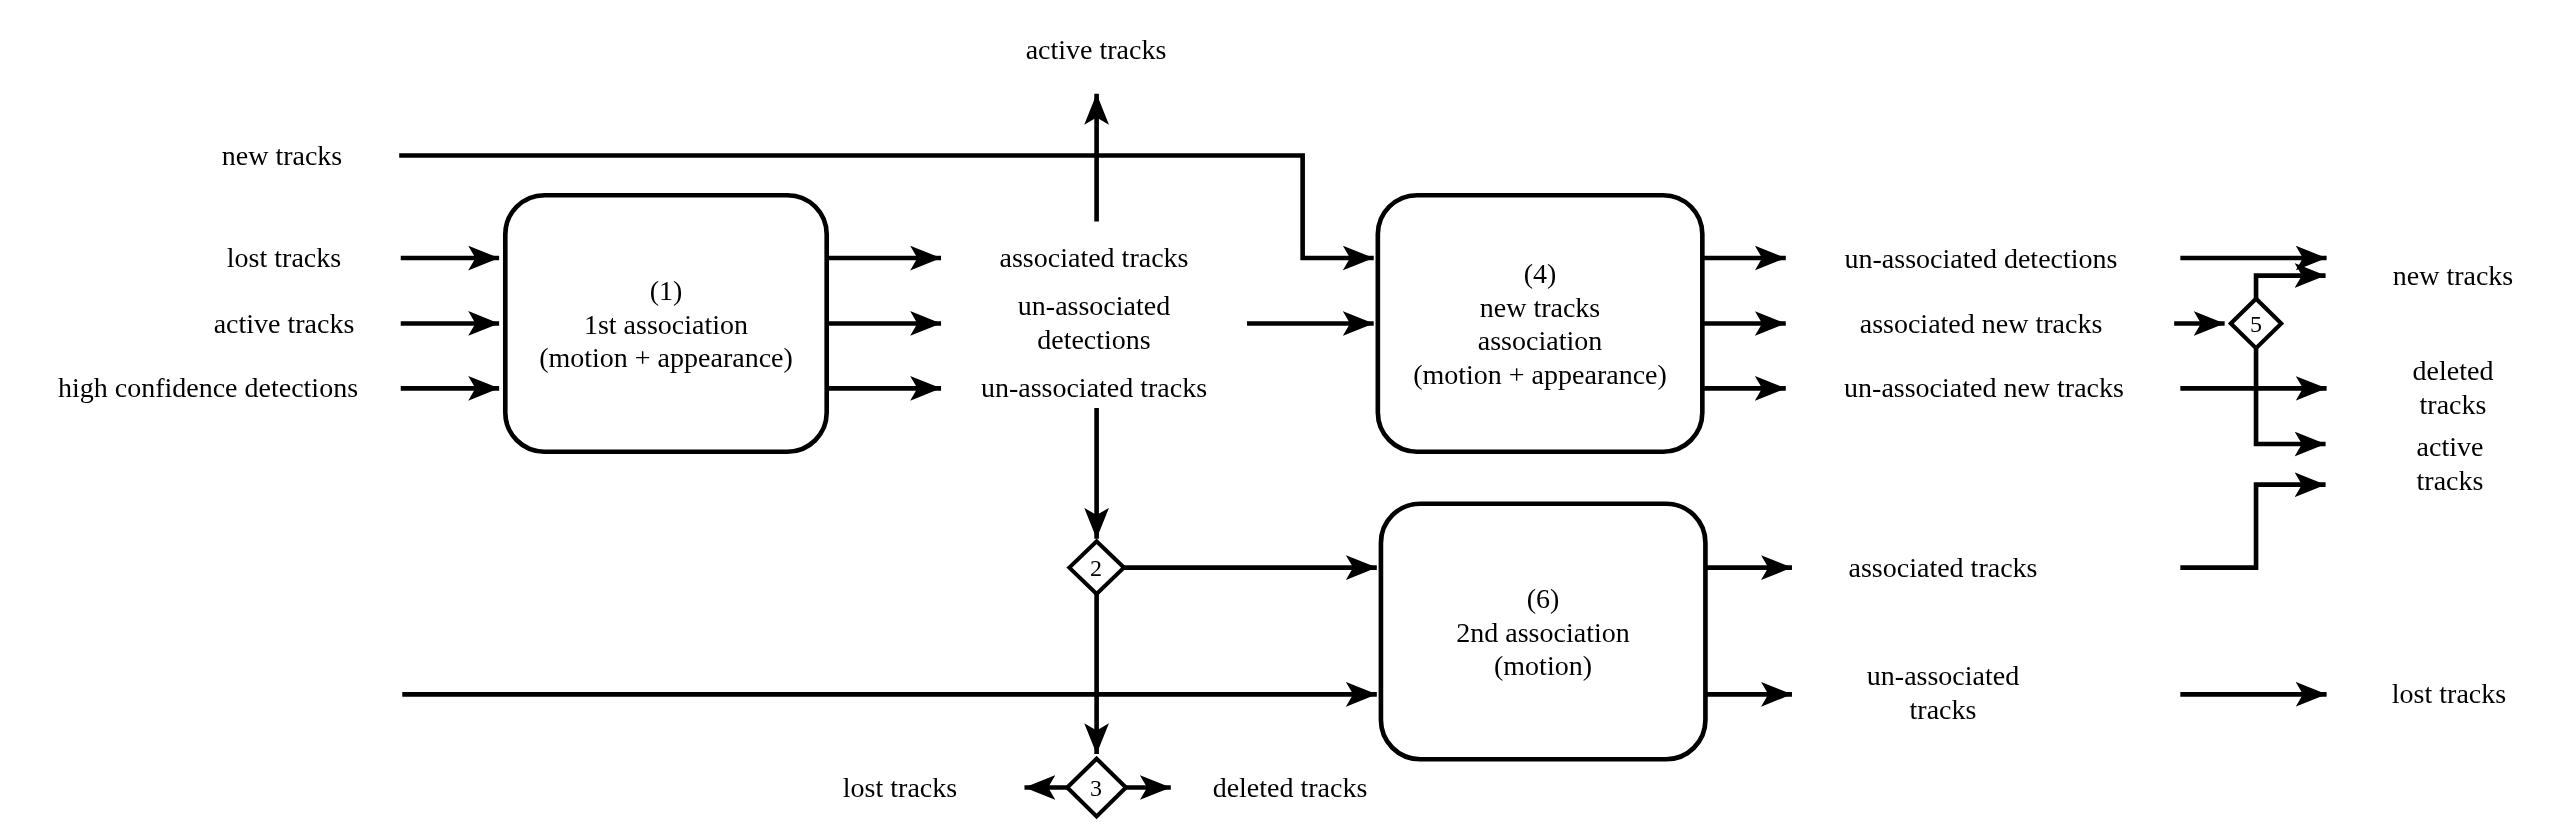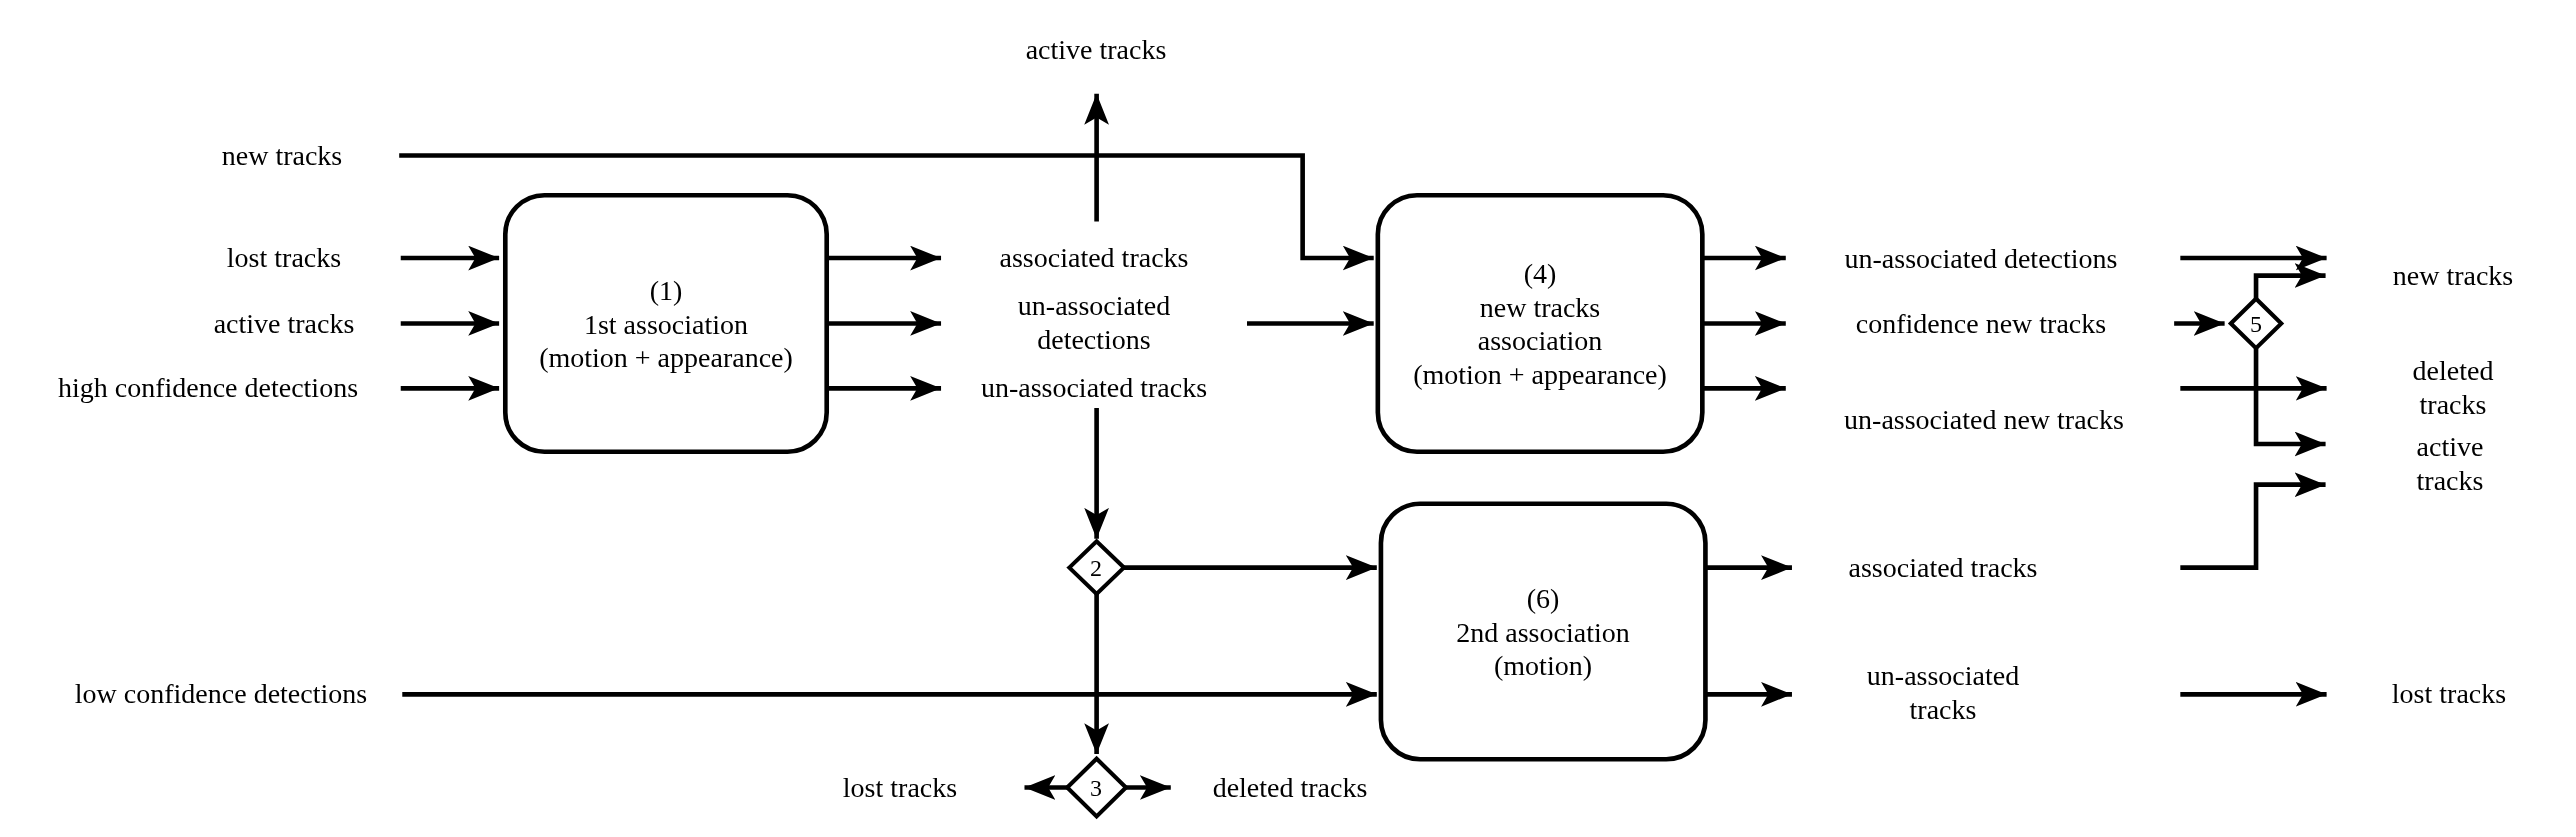--- a/index.html
+++ b/index.html
@@ -111,40 +111,39 @@
   <div class="lbl" style="left:1094px; top:323px;">un-associated
 detections</div>
   <div class="lbl" style="left:1094px; top:388px;">un-associated tracks</div>
 
   <div class="lbl" style="left:1540px; top:324px;">(4)
 new tracks
 association
 (motion + appearance)</div>
 
   <div class="lbl" style="left:1981px; top:259px;">un-associated detections</div>
-  <div class="lbl" style="left:1981px; top:324px;">confidence new tracks</div>
-  <div class="lbl" style="left:1984px; top:388px;margin-top:32px;">un-associated new tracks</div>
+  <div class="lbl" style="left:1981px; top:324px;">associated new tracks</div>
+  <div class="lbl" style="left:1984px; top:388px;">un-associated new tracks</div>
 
   <div class="lbl num" style="left:2256px; top:324px;">5</div>
 
   <div class="lbl" style="left:2453px; top:276px;">new tracks</div>
   <div class="lbl" style="left:2453px; top:388px;">deleted tracks</div>
   <div class="lbl" style="left:2450px; top:464px;">active tracks</div>
 
   <div class="lbl num" style="left:1096px; top:568px;">2</div>
 
   <div class="lbl" style="left:1543px; top:632px;">(6)
 2nd association
 (motion)</div>
 
   <div class="lbl" style="left:1943px; top:568px;">associated tracks</div>
   <div class="lbl" style="left:1943px; top:693px;">un-associated
 tracks</div>
 
-  <div class="lbl" style="left:221px; top:694px;">low confidence detections</div>
 
   <div class="lbl" style="left:900px; top:788px;">lost tracks</div>
   <div class="lbl num" style="left:1096px; top:788px;">3</div>
   <div class="lbl" style="left:1290px; top:788px;">deleted tracks</div>
 
   <div class="lbl" style="left:2449px; top:694px;">lost tracks</div>
 
 </div>
 
 

